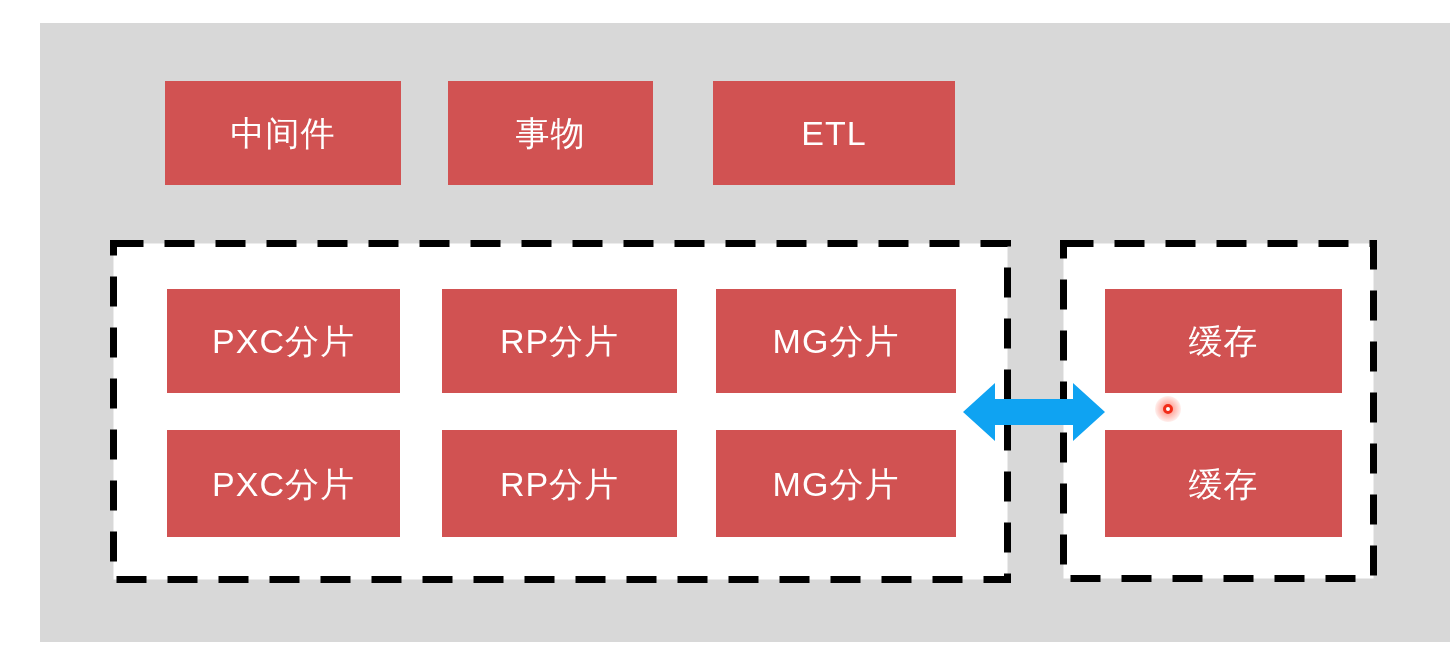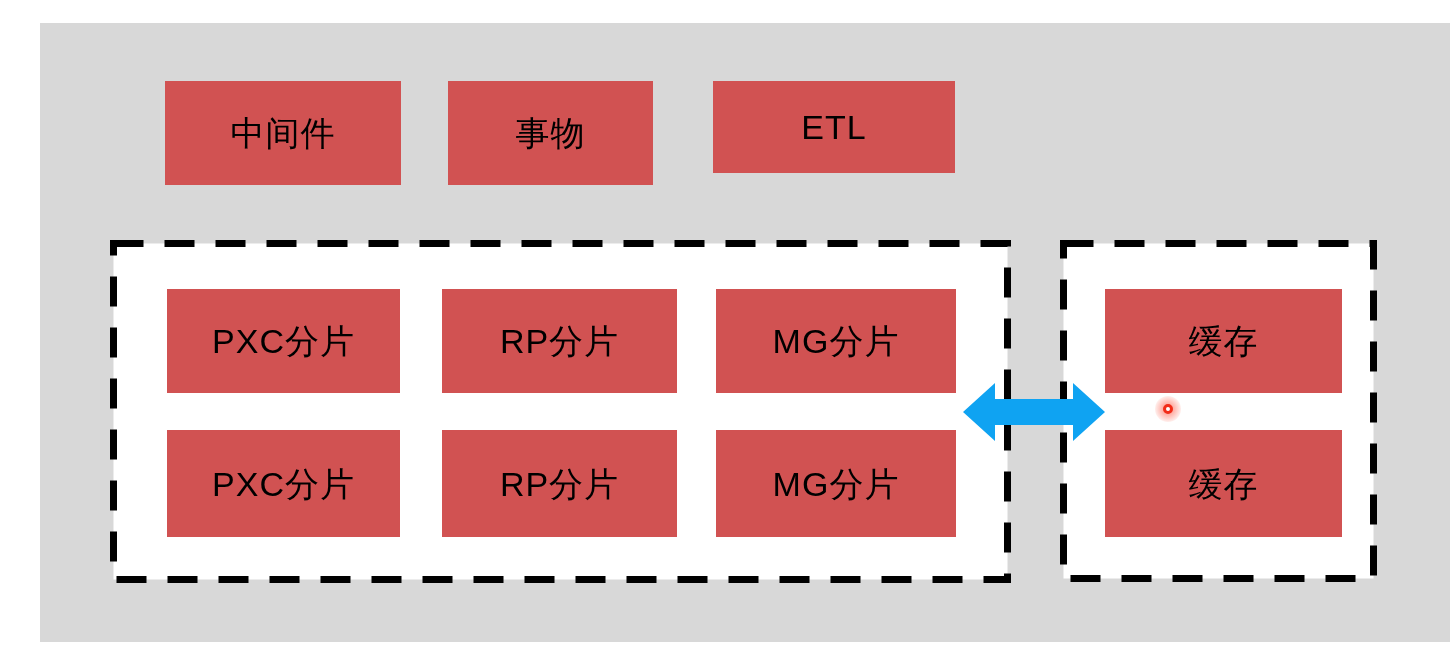--- a/index.html
+++ b/index.html
@@ -19,33 +19,33 @@
     left: 40px;
     top: 23px;
     width: 1410px;
     height: 619px;
     background: #d8d8d8;
   }
 
   .node {
     position: absolute;
     background: #d15252;
-    color: #000000;
+    color: #ffffff;
     font-size: 34px;
     line-height: 1;
     display: flex;
     align-items: center;
     justify-content: center;
     letter-spacing: 1px;
   }
 
   
   .nb-middleware { left: 165px; top: 81px;  width: 236px; height: 104px; }
   .nb-transaction{ left: 448px; top: 81px;  width: 205px; height: 104px; }
-  .nb-etl        { left: 713px; top: 81px;  width: 242px; height: 92px; }
+  .nb-etl        { left: 713px; top: 81px;  width: 242px; height: 104px; }
 
   
   .dashed-wrap { position: absolute; }
   .dashed-wrap svg { display: block; }
 
   .shard-container { left: 110px;  top: 240px; width: 901px; height: 343px; }
   .cache-container { left: 1060px; top: 240px; width: 317px; height: 342px; }
 
   
   .nb-shard-r1c1 { left: 167px; top: 289px; width: 233px; height: 104px; }

